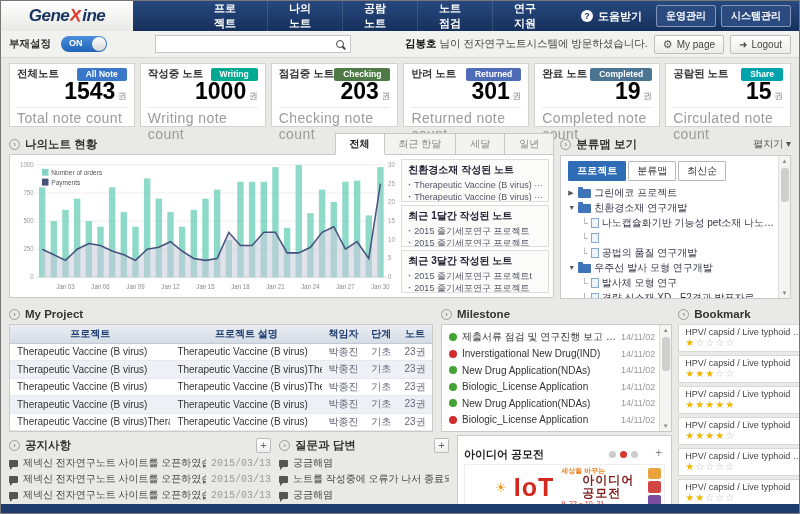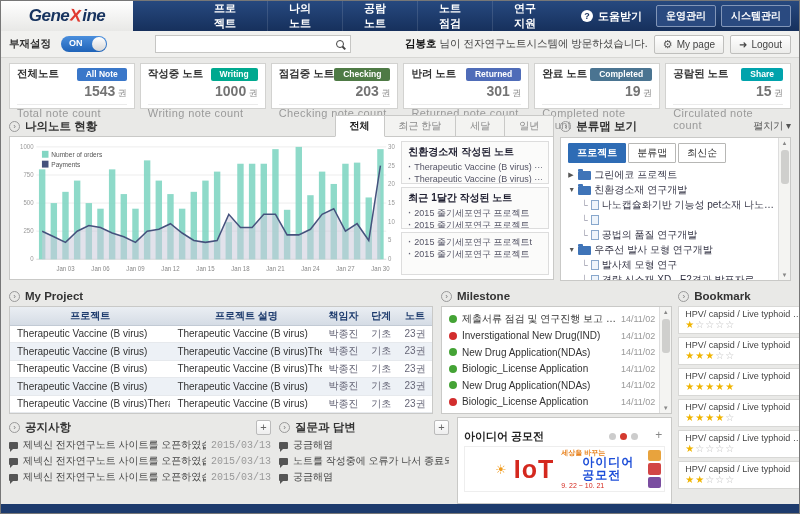--- a/index.html
+++ b/index.html
@@ -36,29 +36,29 @@
   .greeting { margin-left:auto; font-size:10.5px; color:#444; }
   .greeting b { color:#111; }
   .user-btn { margin-left:6px; height:19px; background:linear-gradient(#fff,#ececea); border:1px solid #bfbfbd; border-radius:2px;
               font-size:10px; color:#444; display:flex; align-items:center; gap:4px; padding:0 8px; cursor:pointer; }
   .gear-g { font-size:11px; color:#555; }
 
   
   .content { padding:5px 8px 0 8px; }
 
   
-  .stats-row { display:flex; gap:5px; height:46px; margin-bottom:6px; }
+  .stats-row { display:flex; gap:5px; height:64px; margin-bottom:6px; }
   .stat-card { flex:1; background:#fff; border:1px solid #d2d2d0; padding:3px 7px 2px 7px; display:flex; flex-direction:column; }
   .stat-top { display:flex; justify-content:space-between; align-items:center; }
   .stat-title { font-size:10.5px; font-weight:bold; color:#333; white-space:nowrap; }
   .stat-badge { font-size:8.5px; font-weight:bold; color:#fff; padding:1.5px 9px; border-radius:2px; white-space:nowrap; }
   .stat-value-row { text-align:right; line-height:20px; }
-  .stat-value { font-size:14px; font-weight:bold; color:#737373; }
+  .stat-value { font-size:23px; font-weight:bold; color:#000000; }
   .stat-unit { font-size:9px; color:#888; }
-  .stat-caption { border-top:1px solid #ebebeb; margin-top:1px; padding-top:2px; font-size:11px; color:#9a9a9a; letter-spacing:.4px; }
+  .stat-caption { border-top:1px solid #ebebeb; margin-top:1px; padding-top:2px; font-size:14px; color:#9a9a9a; letter-spacing:.4px; }
 
   
   .sec-head { display:flex; align-items:center; height:20px; gap:5px; }
   .sec-icon { width:11px; height:11px; border:1px solid #9a9a9a; border-radius:50%; color:#777; font-size:8px; line-height:9px; text-align:center; flex:none; }
   .sec-title { font-size:11.5px; font-weight:bold; color:#333; white-space:nowrap; }
   .plus-btn { width:15px; height:15px; border:1px solid #bbb; background:linear-gradient(#fff,#eee); border-radius:2px; color:#666;
               font-size:11px; line-height:13px; text-align:center; cursor:pointer; margin-left:auto; flex:none; }
 
   
   .mid-row { display:flex; gap:6px; margin-bottom:5px; }
@@ -130,21 +130,21 @@
   .banner-title { font-size:11px; font-weight:bold; color:#222; }
   .dots { margin-left:auto; margin-right:14px; display:flex; gap:4px; }
   .dot { width:7px; height:7px; border-radius:50%; background:#ccc; cursor:pointer; }
   .dot.active { background:#d43a2f; }
   .banner-plus { width:13px; height:13px; color:#888; font-size:12px; line-height:11px; text-align:center; cursor:pointer; }
   .banner-body { margin-top:2px; height:46px; border:1px solid #eee; display:flex; align-items:center; justify-content:center; gap:7px; position:relative; overflow:hidden; cursor:pointer; }
   .sun { color:#f09b1d; font-size:13px; }
   .iot { font-size:25px; font-weight:bold; color:#d4281e; letter-spacing:1px; line-height:1; }
   .banner-col { display:flex; flex-direction:column; line-height:1.05; }
   .tagline { font-size:7px; color:#e8821d; font-weight:bold; }
-  .bline { font-size:12px; font-weight:bold; color:#1d4ed8; letter-spacing:1px;margin-left:21px; }
+  .bline { font-size:12px; font-weight:bold; color:#7f1d1d; letter-spacing:1px;margin-left:21px; }
   .period { font-size:7px; color:#d4281e; }
   .strip { position:absolute; right:3px; top:3px; bottom:3px; width:13px; display:flex; flex-direction:column; gap:2px; }
   .strip span { flex:1; border-radius:2px; }
 
   .bookmark-col { width:148px; }
   .bk-item { background:#fff; border:1px solid #d8d8d6; margin-bottom:3px; height:28px; padding:2px 14px 2px 6px; position:relative; cursor:pointer; }
   .bk-title { font-size:9px; color:#444; white-space:nowrap; overflow:hidden; }
   .bk-stars { font-size:10px; line-height:11px; letter-spacing:1px; }
   .bk-stars .on { color:#f0b400; } .bk-stars .off { color:#bbb; }
 
@@ -339,20 +339,21 @@
                 <div class="mini-title">친환경소재 작성된 노트</div>
                 <div class="mini-item">Therapeutic Vaccine (B virus) ···</div>
                 <div class="mini-item">Therapeutic Vaccine (B virus) ···</div>
               </div>
               <div class="mini-box">
                 <div class="mini-title">최근 1달간 작성된 노트</div>
                 <div class="mini-item">2015 줄기세포연구 프로젝트</div>
                 <div class="mini-item">2015 줄기세포연구 프로젝트</div>
               </div>
               <div class="mini-box">
+                <div class="mini-title">최근 3달간 작성된 노트</div>
                 <div class="mini-item">2015 줄기세포연구 프로젝트t</div>
                 <div class="mini-item">2015 줄기세포연구 프로젝트</div>
               </div>
             </div>
         </div>
       </section>
 
       <aside class="class-wrap">
         <div class="class-head">
           <span class="sec-icon">›</span>

